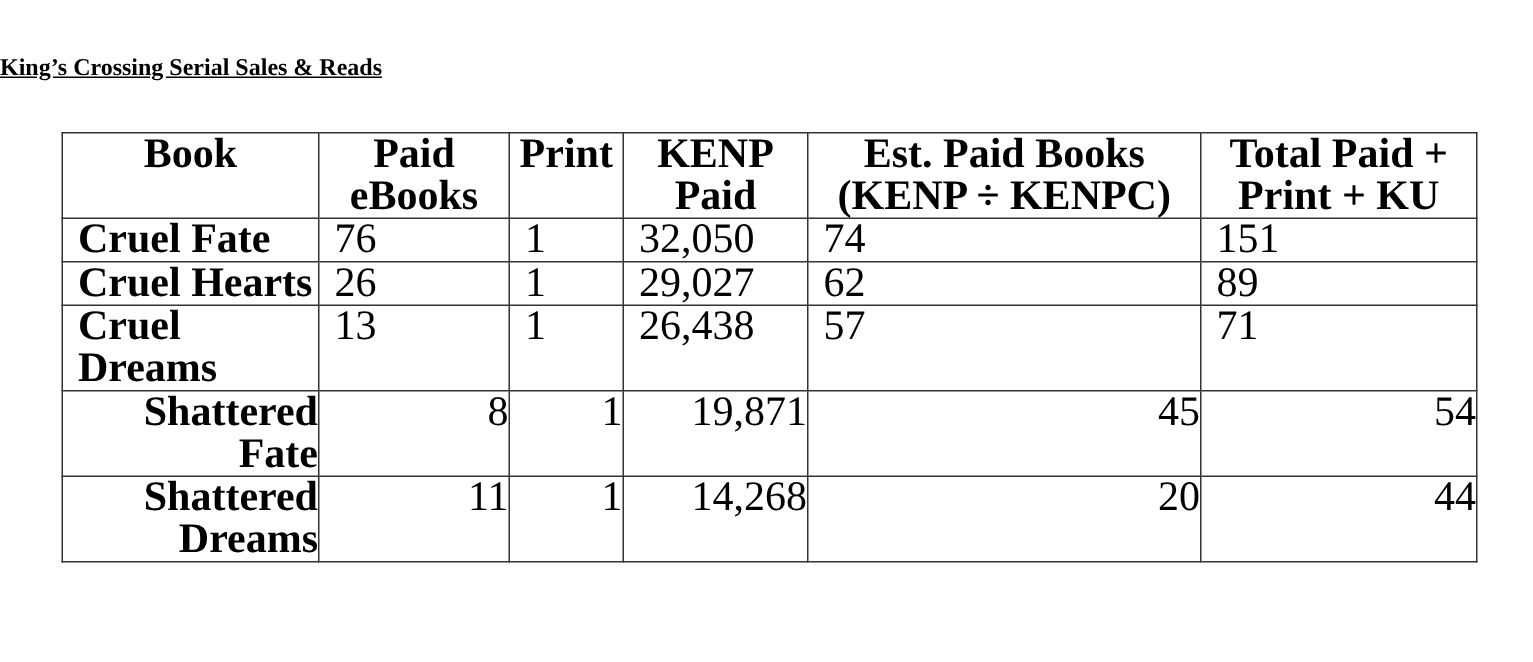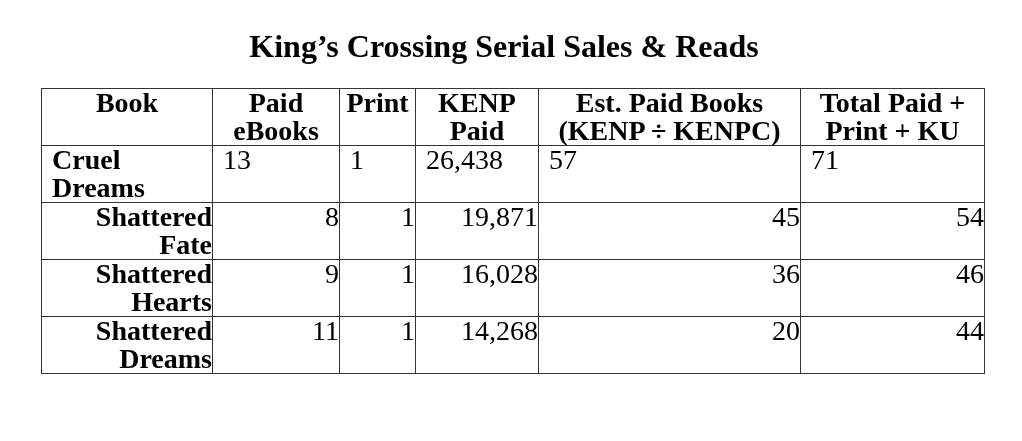--- a/index.html
+++ b/index.html
@@ -1,19 +1,19 @@
 <!DOCTYPE html>
 <html><head>
 <meta charset="utf-8">
 <style>
   html, body { margin: 0; padding: 0; background: #ffffff; }
   body { width: 1022px; height: 441px; position: relative; overflow: hidden;
          font-family: "Liberation Serif", "DejaVu Serif", serif; color: #000; }
-  .title { position: absolute; top: 30px; left: 0; width: 1008px; text-align: center;
-           font-size: 32px; font-weight: bold; line-height: 32px; }
+  .title { position: absolute; top: 30px; left: 0; width: 1008px; text-align: left;
+           font-size: 16px; font-weight: bold; line-height: 32px; text-decoration: underline; }
   table.data { position: absolute; top: 88px; left: 41px; border-collapse: collapse;
                font-size: 28px; line-height: 28px; }
   table.data th, table.data td { border: 1.5px solid #333; padding: 0 0 0 10px;
                vertical-align: top; }
   table.data th { font-weight: bold; text-align: center; padding: 0 6px; }
   table.data td.book { font-weight: bold; }
   .c0 { width: 158px; } .c1 { width: 114px; } .c2 { width: 63px; }
   .c3 { width: 110px; } .c4 { width: 249px; } .c5 { width: 171px; }
   tr.hdr { height: 57px; }
   tr.r1 { height: 28px; }
@@ -29,44 +29,52 @@
   <tbody>
       <tr class="hdr">
     <th class="c0"><span>Book</span></th>
     <th class="c1"><span>Paid</span><br><span>eBooks</span></th>
     <th class="c2"><span>Print</span></th>
     <th class="c3"><span>KENP</span><br><span>Paid</span></th>
     <th class="c4"><span>Est. Paid Books</span><br><span>(KENP ÷ KENPC)</span></th>
     <th class="c5"><span>Total Paid +</span><br><span>Print + KU</span></th>
   </tr>
   <tr class="r1">
+    <td class="book">Cruel Fate</td>
+    <td>76</td>
+    <td>1</td>
+    <td>32,050</td>
+    <td>74</td>
+    <td>151</td>
+  </tr>
+  <tr class="r1">
+    <td class="book">Cruel Hearts</td>
+    <td>26</td>
+    <td>1</td>
+    <td>29,027</td>
+    <td>62</td>
+    <td>89</td>
+  </tr>
+  <tr class="r1">
     <td class="book">Cruel Dreams</td>
     <td>13</td>
     <td>1</td>
     <td>26,438</td>
     <td>57</td>
     <td>71</td>
   </tr>
   <tr class="r2">
     <td class="book">Shattered Fate</td>
     <td>8</td>
     <td>1</td>
     <td>19,871</td>
     <td>45</td>
     <td>54</td>
   </tr>
   <tr class="r2">
-    <td class="book">Shattered Hearts</td>
-    <td>9</td>
-    <td>1</td>
-    <td>16,028</td>
-    <td>36</td>
-    <td>46</td>
-  </tr>
-  <tr class="r2">
     <td class="book">Shattered Dreams</td>
     <td>11</td>
     <td>1</td>
     <td>14,268</td>
     <td>20</td>
     <td>44</td>
   </tr>
 </tbody>
   </table>
 

